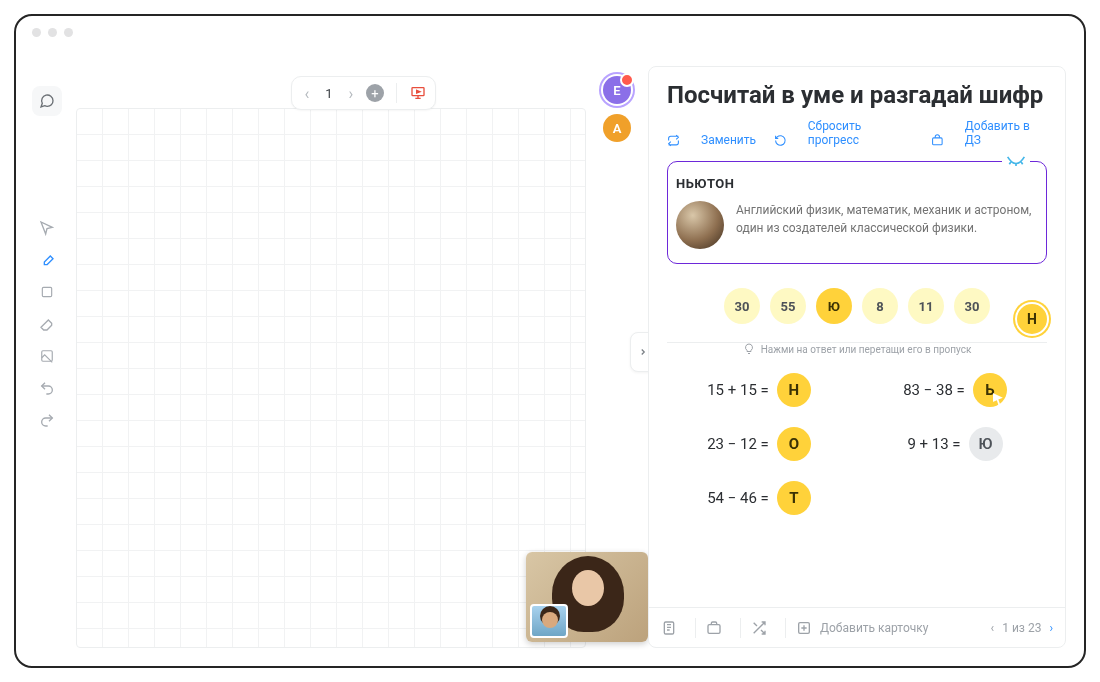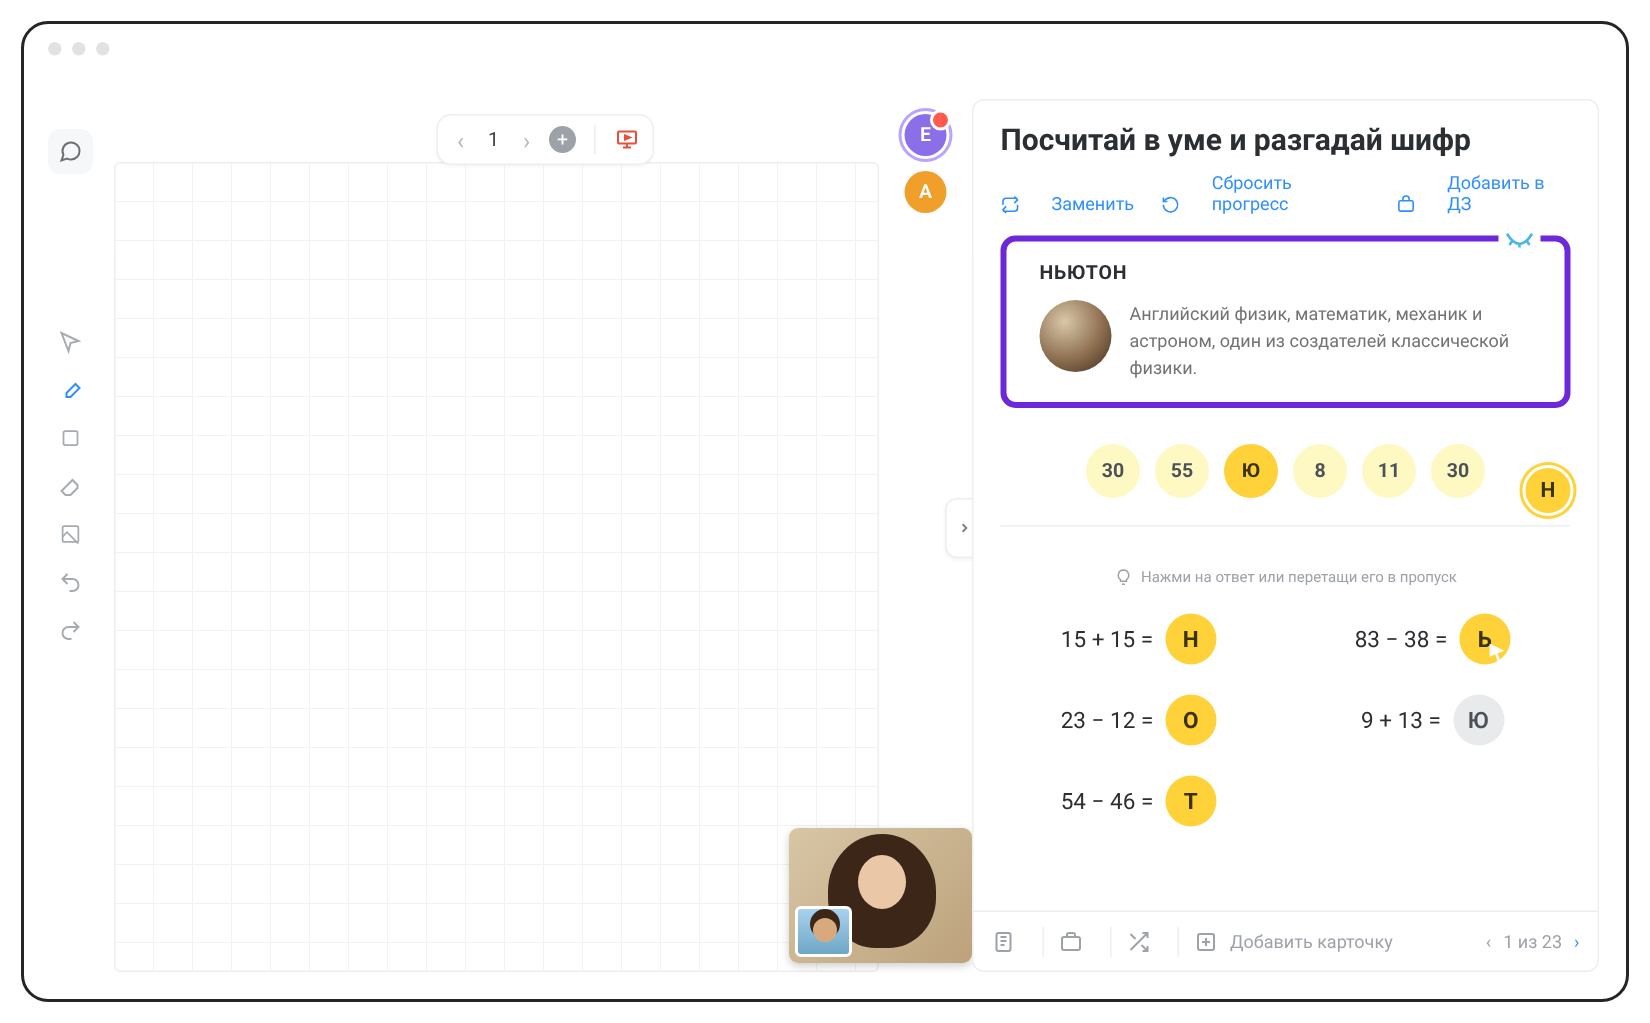--- a/index.html
+++ b/index.html
@@ -40,40 +40,40 @@
 .divider { position: absolute; top: 316px; left: 614px; width: 26px; height: 40px; border: 1px solid #eceeef; border-radius: 8px; background: #fff; display: flex; align-items: center; justify-content: center; color: #7b8086; box-shadow: 0 1px 3px rgba(0,0,0,0.05); }
 
 
 .right { position: absolute; top: 50px; right: 18px; bottom: 18px; width: 418px; border: 1px solid #eceeef; border-radius: 8px; background: #fff; display: flex; flex-direction: column; }
 .r-head { height: 40px; display: flex; align-items: center; padding: 0 12px; border-bottom: 1px solid #eceeef; gap: 10px; color: #4d5258; }
 .r-head .book { color: #a6abb1; }
 .r-head .title { font-size: 13px; color: #4d5258; }
 .r-head .spacer { flex: 1; }
 .r-head .exit { color: #a6abb1; cursor: pointer; }
 .r-body { flex: 1; padding: 14px 18px 10px; overflow: hidden; }
-.r-body h1 { font-size: 20px; font-weight: 700; color: #2b2e32; margin-bottom: 10px; }
+.r-body h1 { font-size: 24px; font-weight: 700; color: #2b2e32; margin-bottom: 10px; }
 .actions { display: flex; gap: 18px; font-size: 12px; color: #2f8fff; margin-bottom: 14px; }
 .actions .act { display: flex; align-items: flex-end; gap: 21px; cursor: pointer; }
 .actions .act svg { width: 13px; height: 13px; }
 
 
-.card { border: 4px solid #6d28d9; border-radius: 10px; padding: 14px 22px 14px; position: relative; margin-bottom: 24px; }
+.card { border: 1px solid #6d28d9; border-radius: 10px; padding: 14px 8px 14px; position: relative; margin-bottom: 24px; }
 .card .eye { position: absolute; top: -8px; right: 16px; background: #fff; padding: 0 4px; color: #45b7e9; }
 .card .name { font-size: 13px; font-weight: 700; letter-spacing: 0.5px; color: #2b2e32; margin-bottom: 10px; }
 .card .row { display: flex; gap: 12px; align-items: flex-start; }
 .card .pic { width: 48px; height: 48px; border-radius: 50%; background: radial-gradient(circle at 35% 30%, #d9c7a9, #8e6f50 55%, #3b2b1c); flex-shrink: 0; }
 .card .desc { font-size: 12px; color: #737373; line-height: 1.5; }
 
 
 .chips { display: flex; gap: 10px; justify-content: center; margin-bottom: 18px; position: relative; }
 .chip { width: 36px; height: 36px; border-radius: 50%; background: #fef9c3; color: #4d5258; font-size: 13px; display: flex; align-items: center; justify-content: center; font-weight: 700; }
 .chip.gold { background: #ffd23a; color: #3b3204; font-weight: 700; }
 .float-chip { position: absolute; top: 14px; right: -2px; width: 34px; height: 34px; border-radius: 50%; background: #ffd23a; border: 2px solid #fff; box-shadow: 0 0 0 2px #ffd23a; color: #3b3204; font-weight: 700; display: flex; align-items: center; justify-content: center; font-size: 14px; }
 
-.hint { display: flex; align-items: center; justify-content: center; gap: 6px; font-size: 10px; color: #9da2a8; border-top: 1px solid #eceeef; padding-top: 28px; margin-bottom: 18px; }
+.hint { display: flex; align-items: center; justify-content: center; gap: 6px; font-size: 10px; color: #9da2a8; border-top: 1px solid #eceeef; padding-top: 0; margin-bottom: 18px; }
 
 .eqs { display: grid; grid-template-columns: 1fr 1fr; row-gap: 20px; column-gap: 20px; padding: 0 4px; }
 .eq { display: flex; align-items: center; gap: 8px; font-size: 15px; color: #2b2e32; justify-content: center; text-align: center; }
 .eq .slot { width: 34px; height: 34px; border-radius: 50%; display: flex; align-items: center; justify-content: center; font-weight: 700; }
 .eq .slot.gold { background: #ffd23a; color: #3b3204; }
 .eq .slot.grey { background: #e8eaec; color: #4d5258; font-weight: 600; }
 .eq .slot.cursor { position: relative; }
 .eq .slot.cursor::after { content: ""; position: absolute; right: 4px; bottom: 2px; width: 10px; height: 12px; background: #fff; clip-path: polygon(0 0, 100% 40%, 55% 55%, 75% 100%, 55% 100%, 40% 60%, 0 75%); }
 
 

